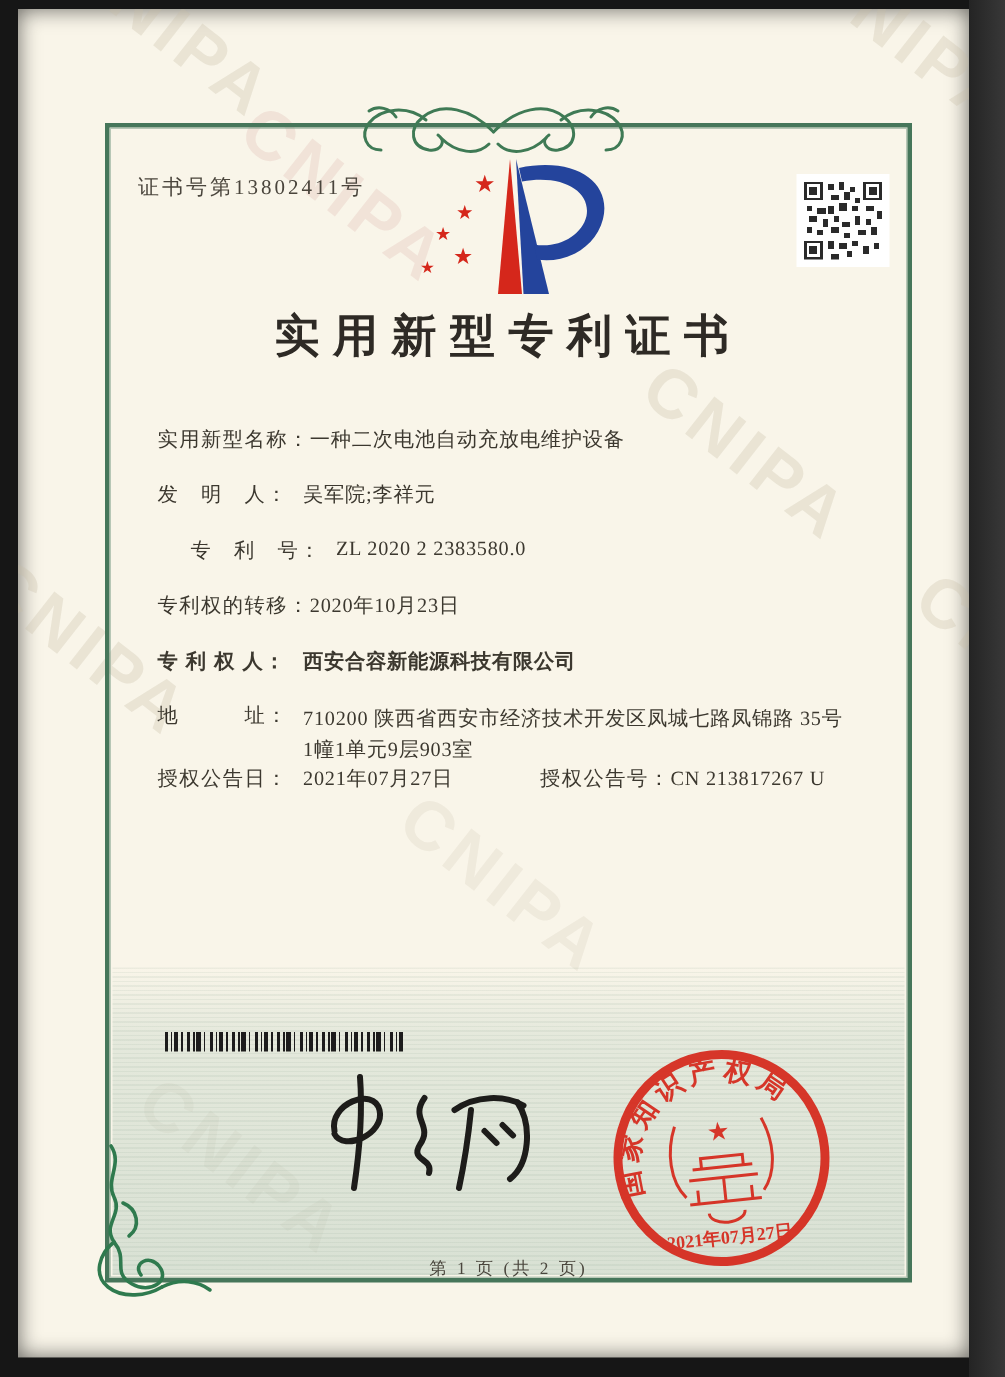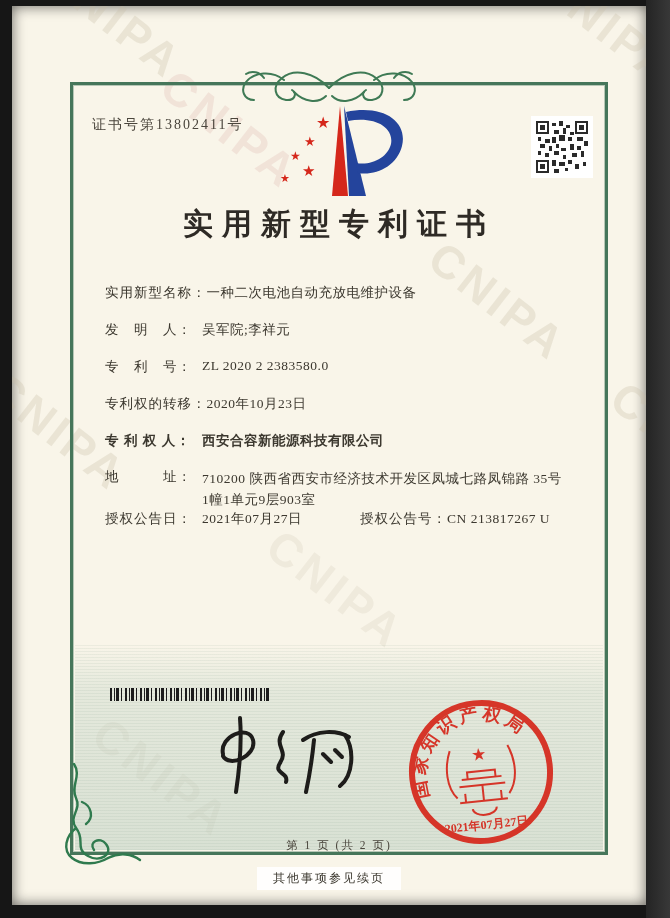--- a/index.html
+++ b/index.html
@@ -191,21 +191,21 @@
 
       <div class="title">实用新型专利证书</div>
 
       <div class="fields">
         <div class="frow" style="top:6px;">
           <span class="flabel">实用新型名称：</span><span class="fvalue">一种二次电池自动充放电维护设备</span>
         </div>
         <div class="frow" style="top:43px;">
           <span class="flabel">发　明　人：</span><span class="fvalue">吴军院;李祥元</span>
         </div>
-        <div class="frow" style="top:80px;">
+        <div class="frow" style="top:80px;margin-left:22px;">
           <span class="flabel">专　利　号：</span><span class="fvalue">ZL 2020 2 2383580.0</span>
         </div>
         <div class="frow" style="top:117px;">
           <span class="flabel">专利权的转移：</span><span class="fvalue">2020年10月23日</span>
         </div>
         <div class="frow" style="top:154px;font-weight:bold;">
           <span class="flabel">专 利 权 人：</span><span class="fvalue">西安合容新能源科技有限公司</span>
         </div>
         <div class="frow addr" style="top:190px;">
           <span class="flabel">地　　　址：</span><span class="fvalue">710200 陕西省西安市经济技术开发区凤城七路凤锦路 35号1幢1单元9层903室</span>
@@ -251,15 +251,14 @@
           <path d="M58,96 v9 M94,96 v9 M76,89 v16"></path>
           <path d="M52,105 h48"></path>
           <path d="M64,112 a12,7 0 0 0 24,0"></path>
         </g>
         <text x="76" y="133" text-anchor="middle" font-size="12" font-weight="bold" fill="#d5271b">2021年07月27日</text>
       </svg>
 
       <div class="page-num">第 1 页 (共 2 页)</div>
     </div>
 
-    <div class="note">其他事项参见续页</div>
   </div>
 </div>
 
 </body></html>

